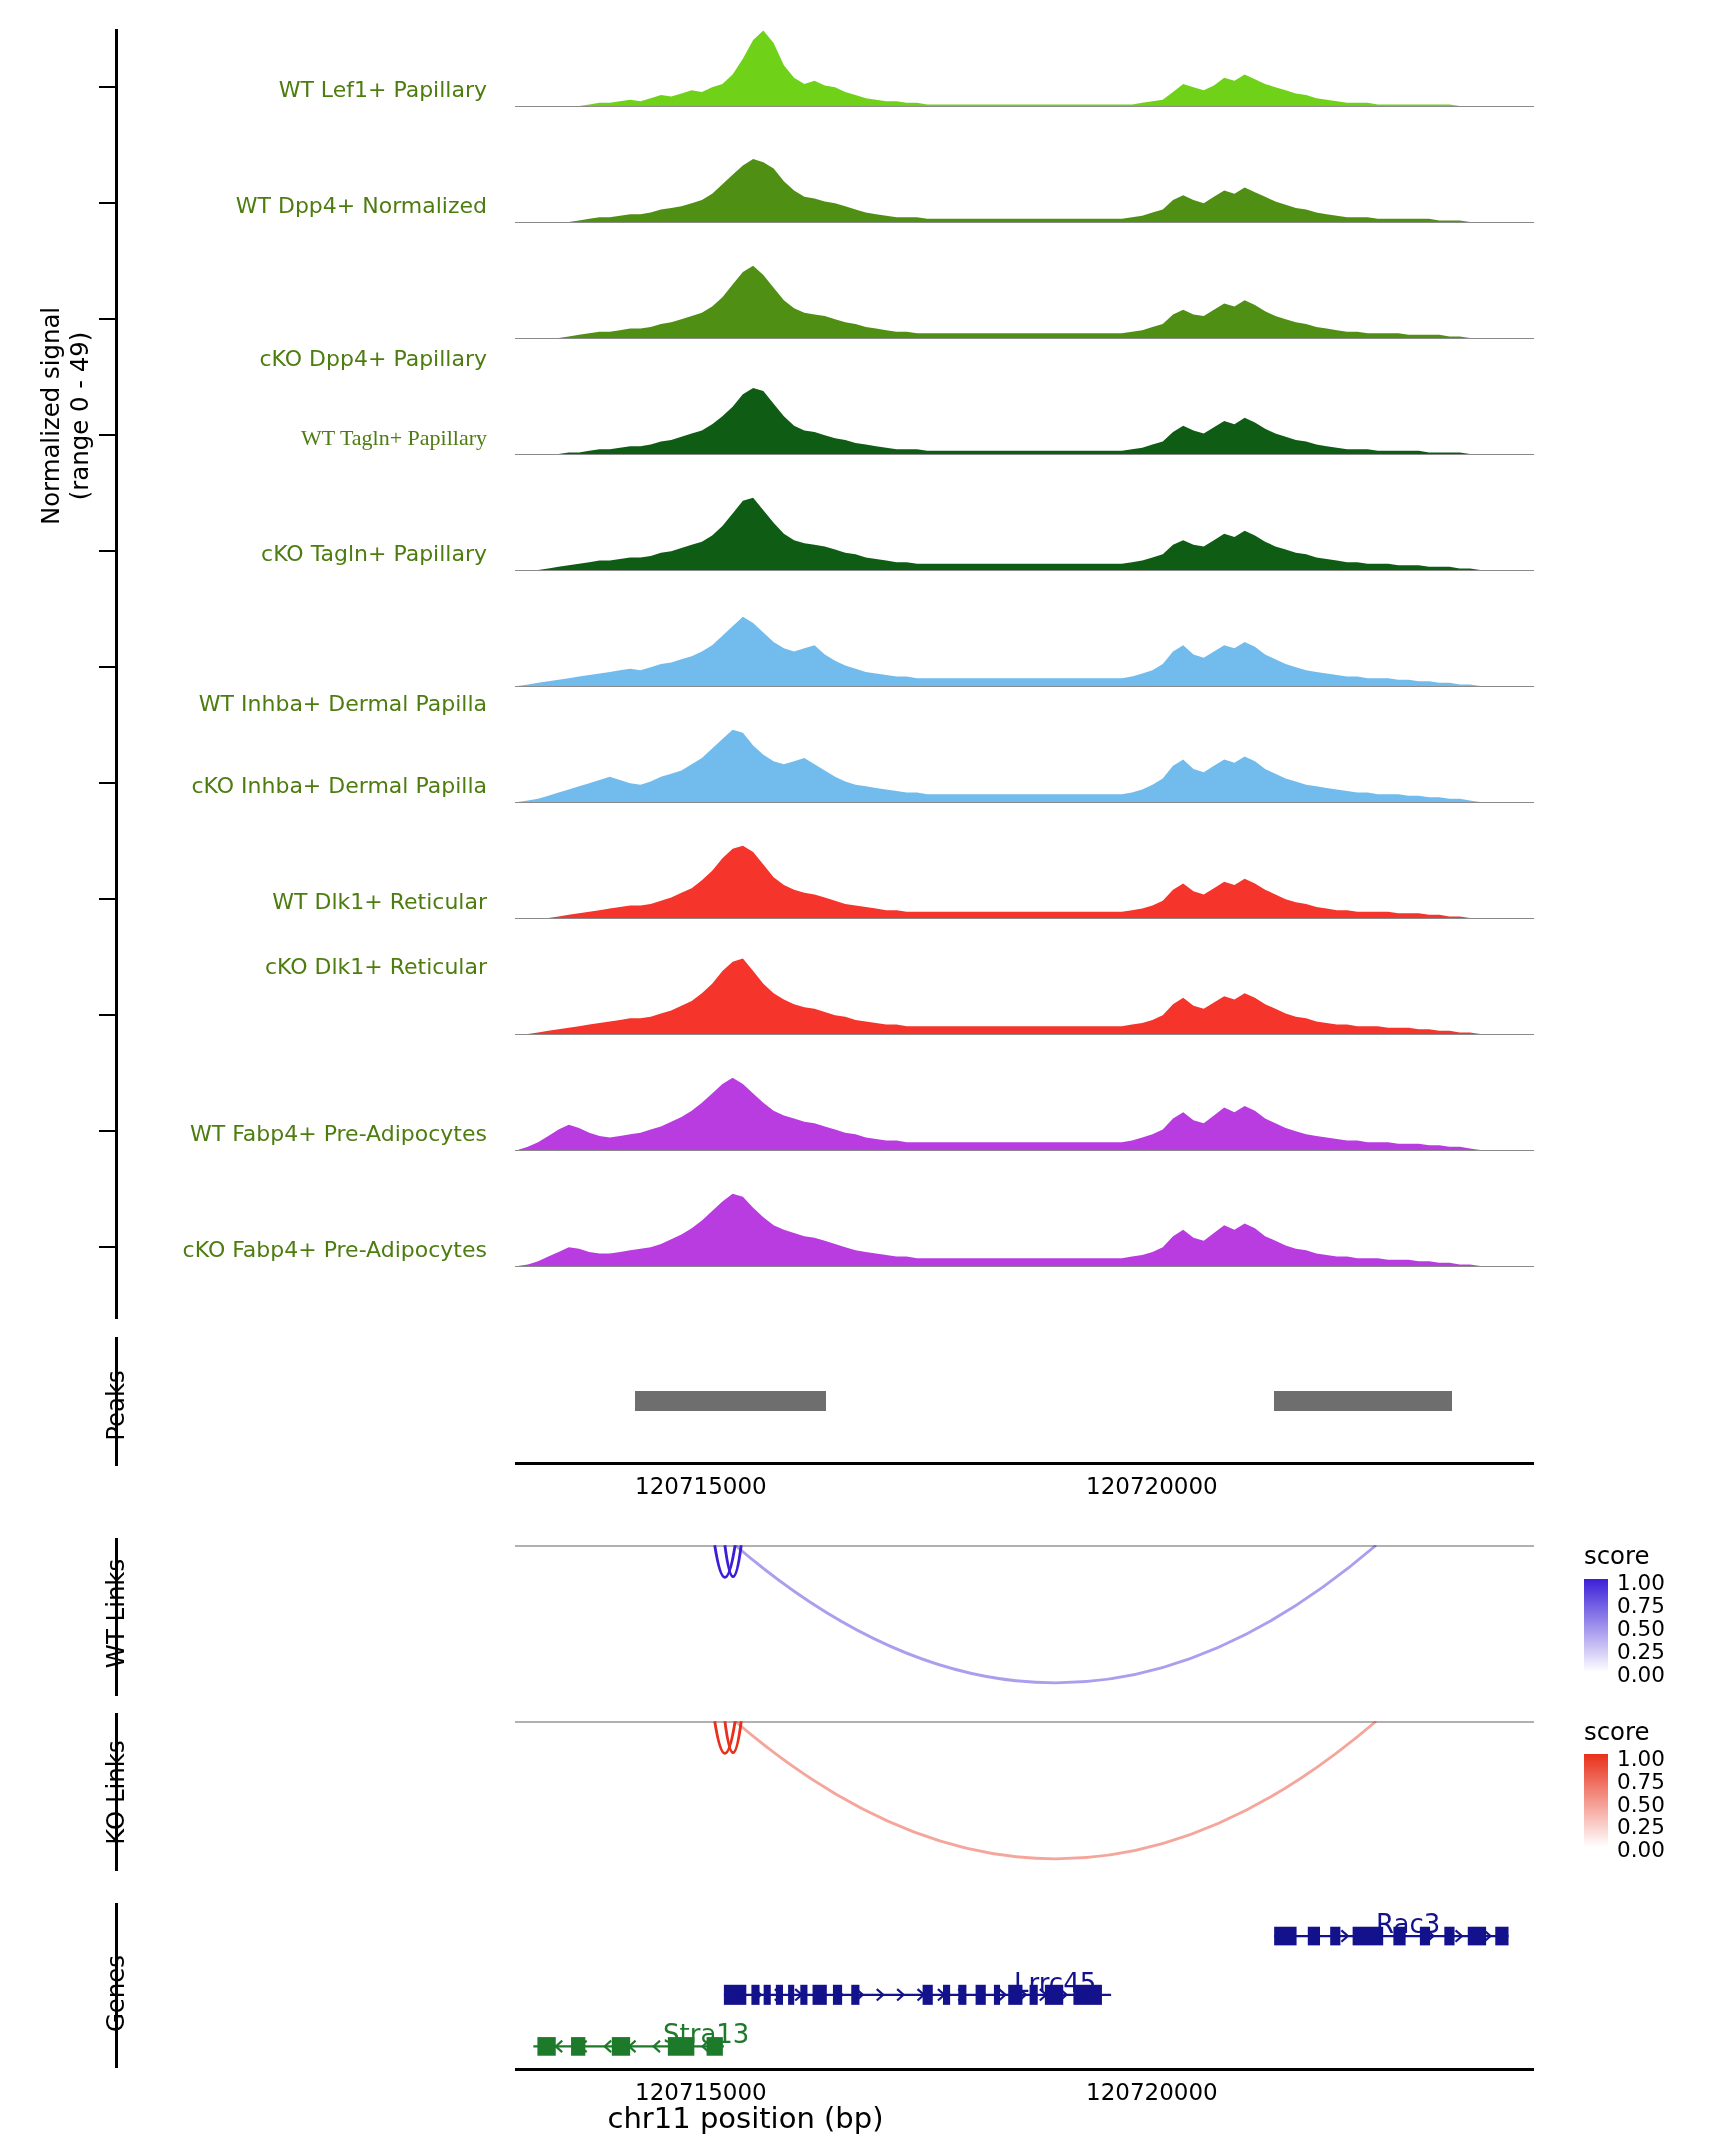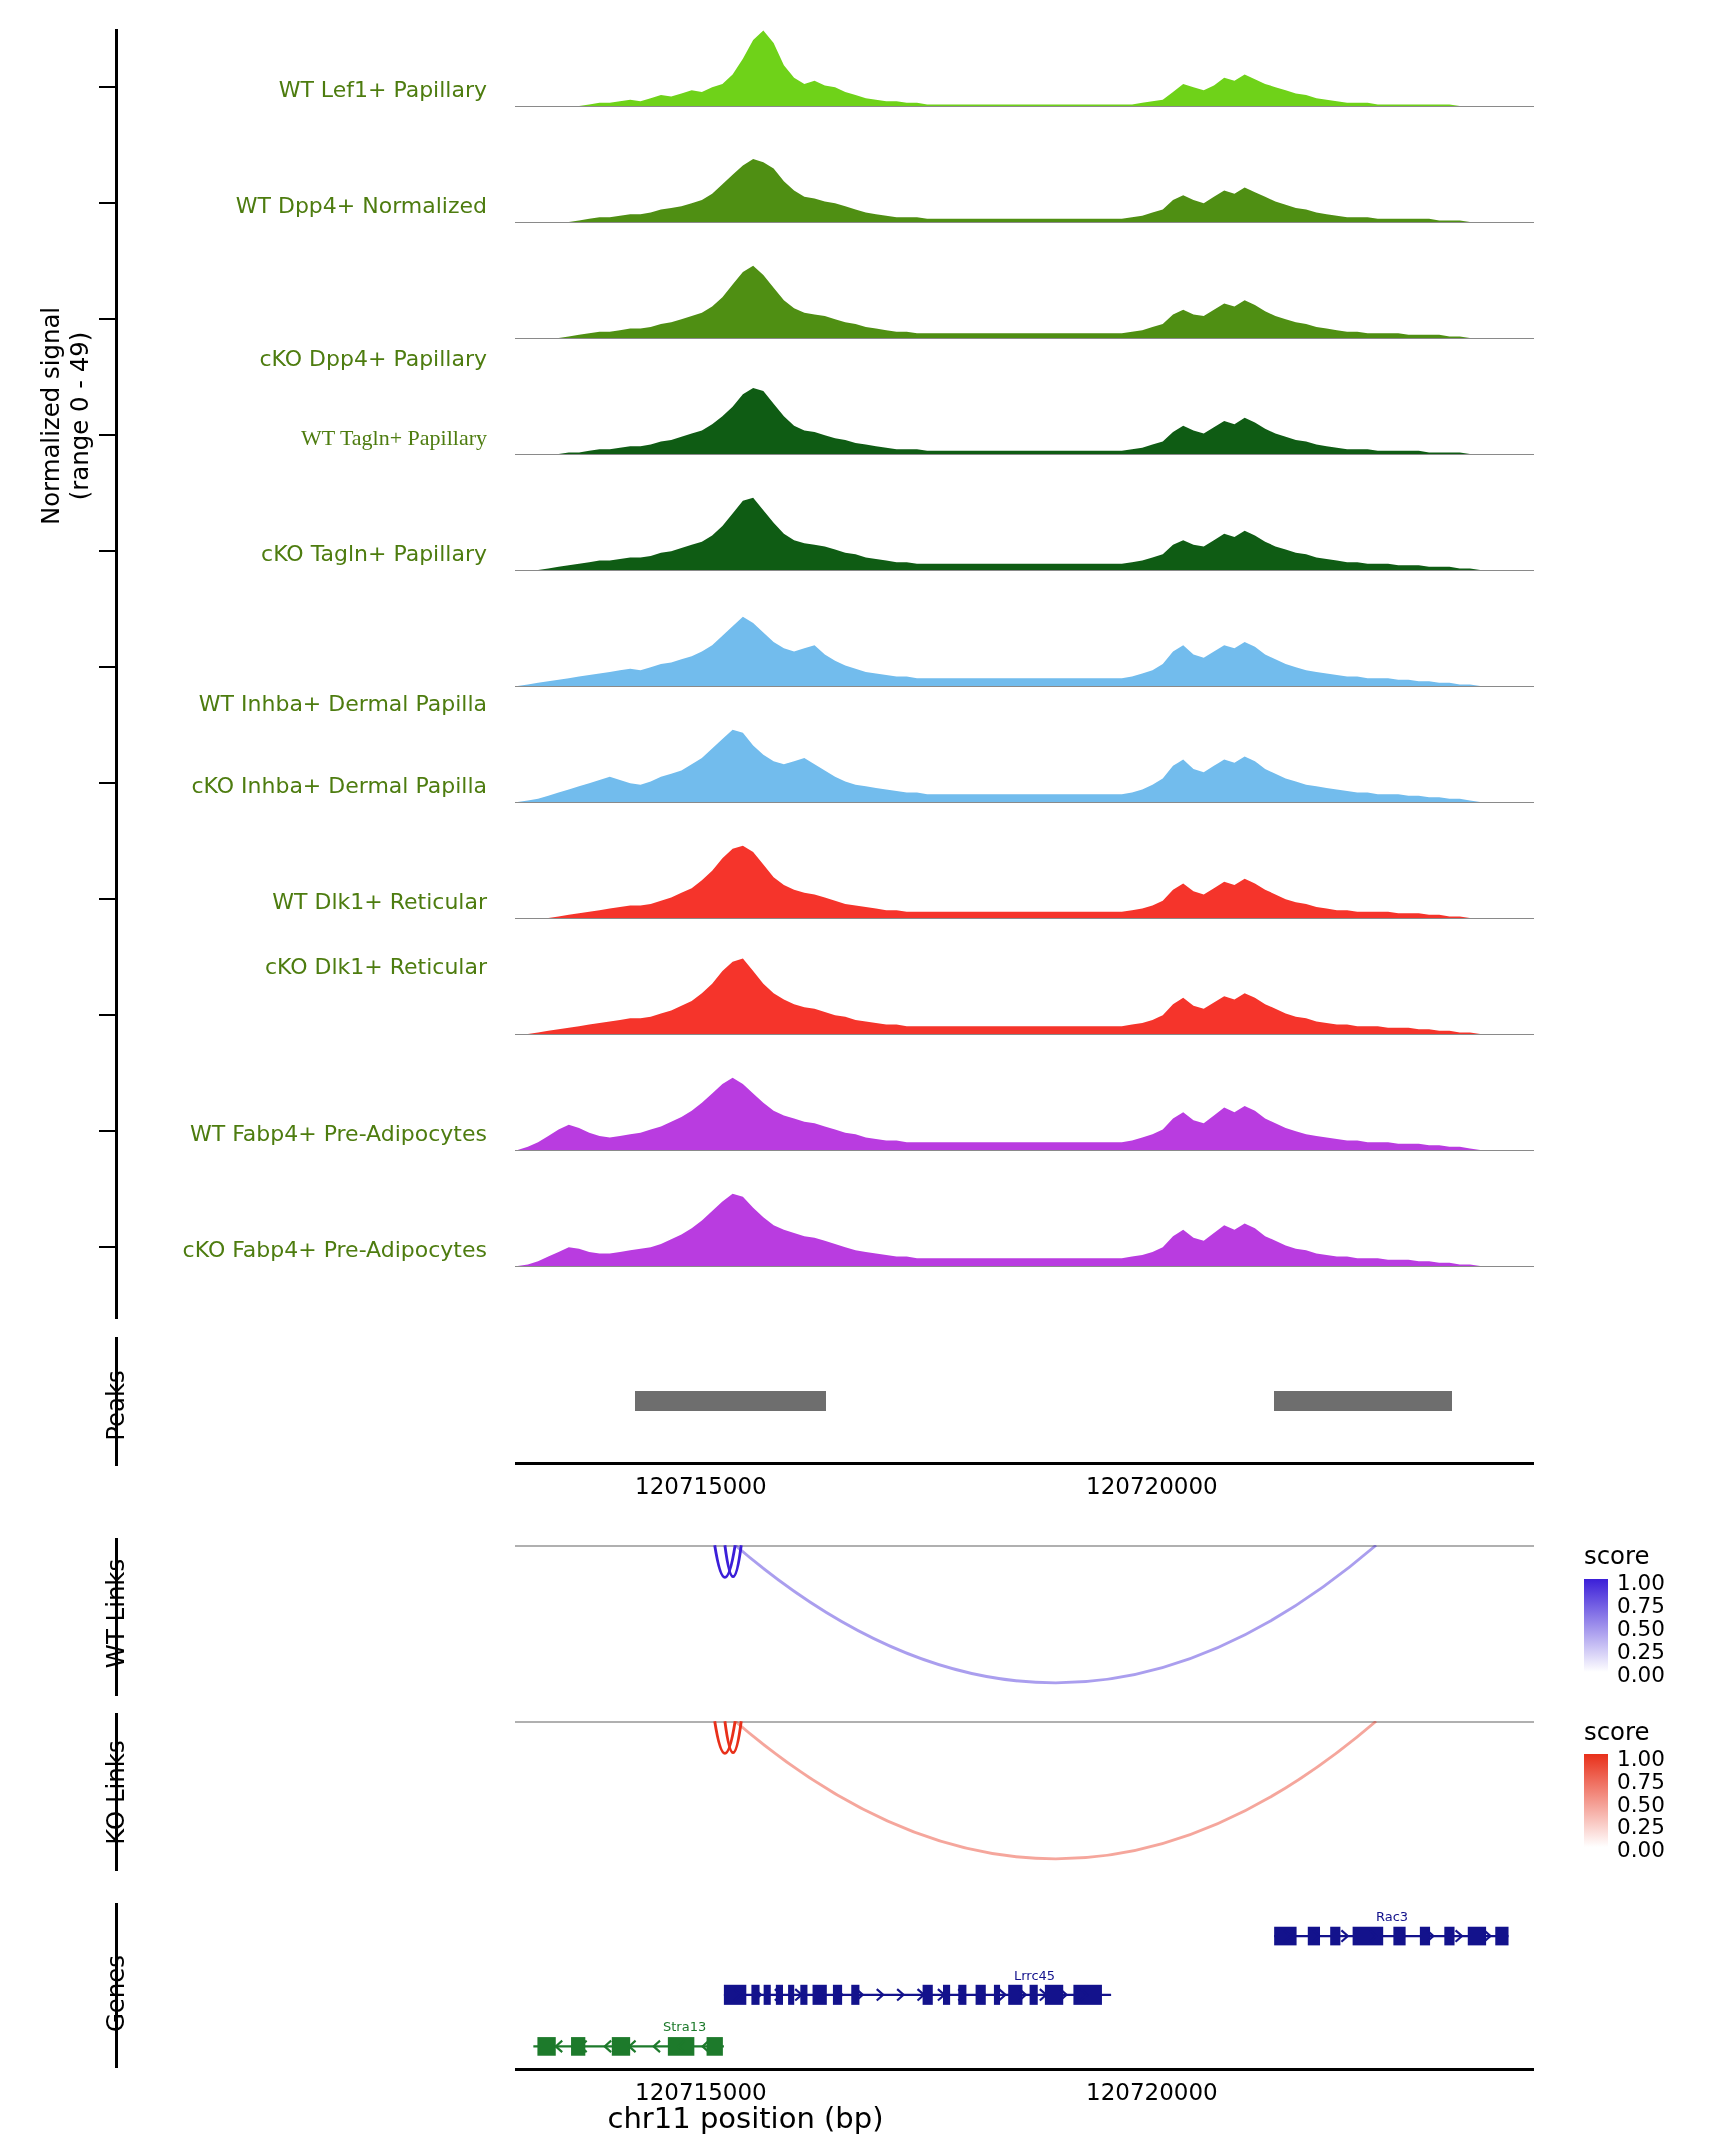--- a/index.html
+++ b/index.html
@@ -31,21 +31,21 @@
   .ticklbl{
     position:absolute;font-size:23px;text-align:left;white-space:nowrap;
   }
   .peakbar{position:absolute;background:#6e6e6e;height:20px;}
   .linkaxis{position:absolute;background:#b0b0b0;height:2.2px;}
 
   .legend-title{position:absolute;font-size:24.4px;}
   .legend-num{position:absolute;font-size:21.5px;}
   .legend-grad{position:absolute;width:24.4px;}
 
-  .genelabel{position:absolute;font-size:13px;white-space:nowrap;}
+  .genelabel{position:absolute;font-size:26px;white-space:nowrap;}
   .xtitle{position:absolute;font-size:29px;text-align:center;width:100%;}
 </style>
 </head>
 <body>
 
 <div id="root">
 
   <div class="axis-label-v" style="left:-136px;top:387px;width:401px;transform:rotate(-90deg);">
     <div>Normalized signal</div>
     <div>(range 0 - 49)</div>

